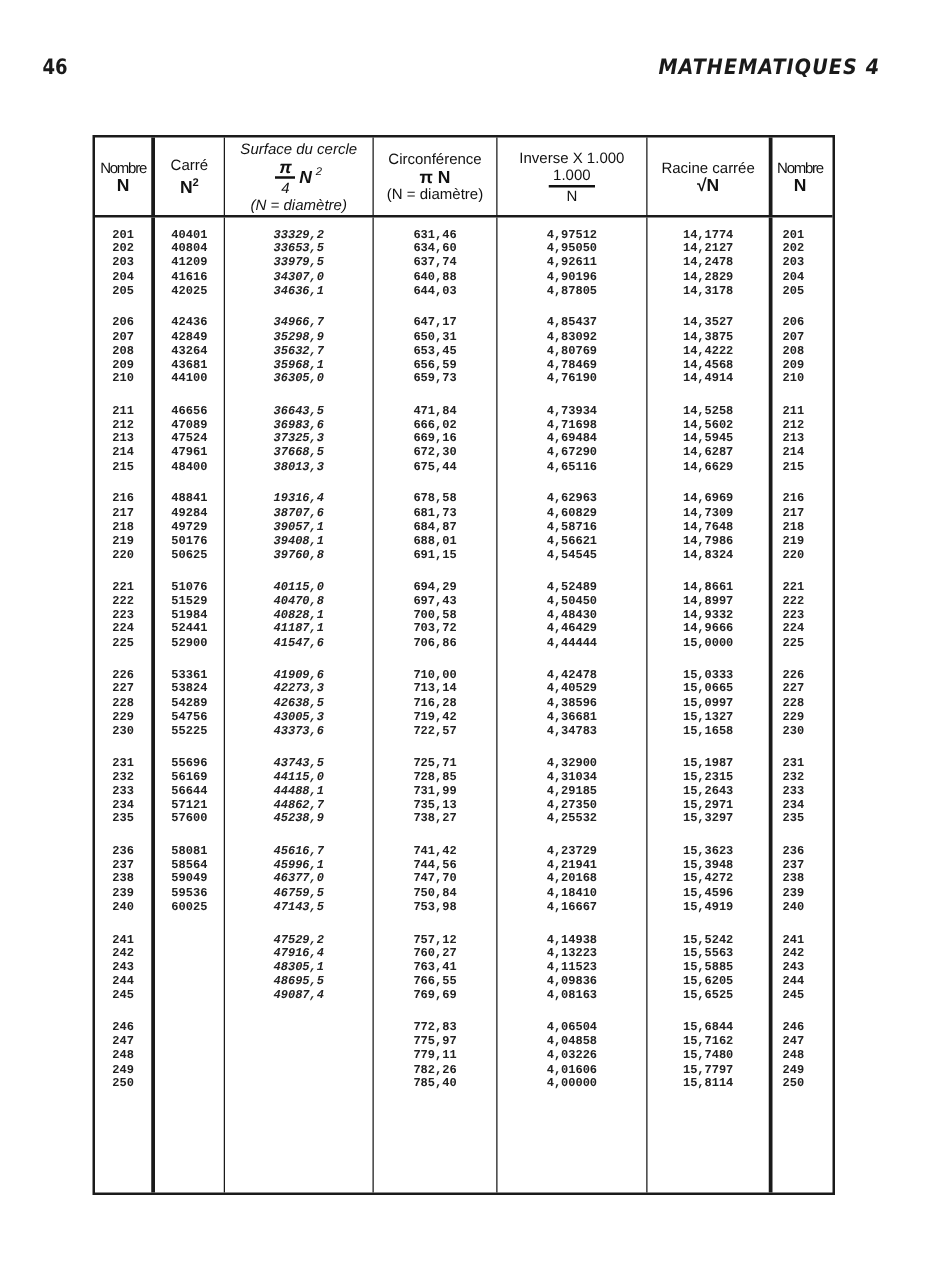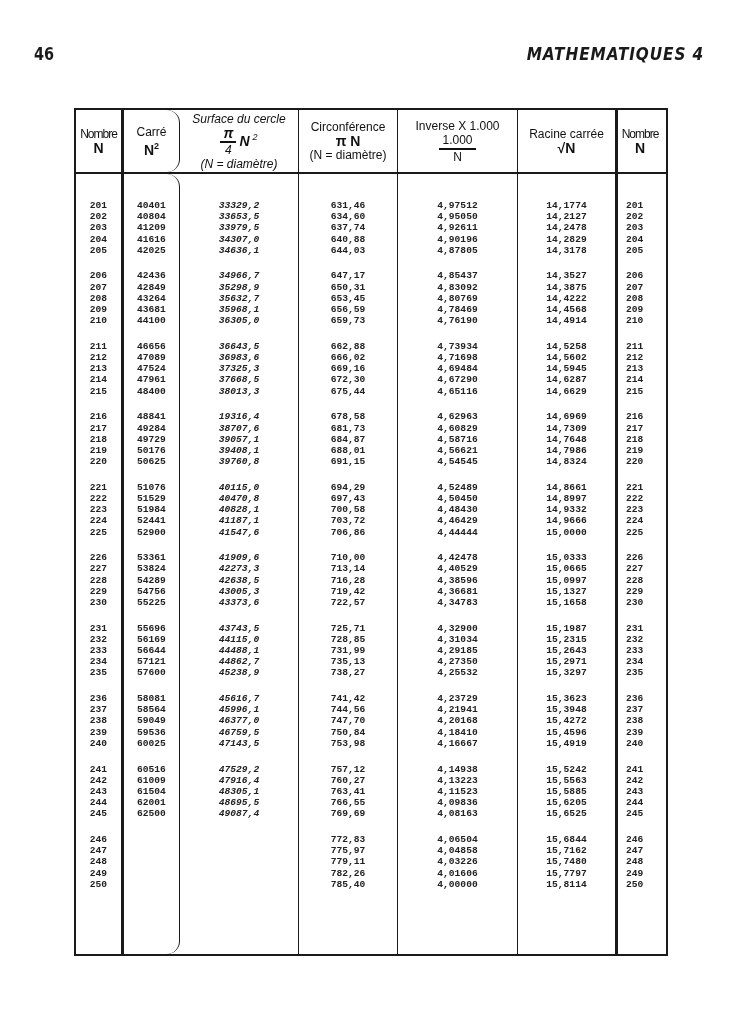--- a/index.html
+++ b/index.html
@@ -10,23 +10,23 @@
   .head { display: flex; height: 64px; border-bottom: 2px solid #1a1a1a; box-sizing: border-box; }
   .body { display: flex; height: 780px; }
   .col { box-sizing: border-box; border-right: 1px solid #1a1a1a; }
   .col.thick { border-right: 3px solid #1a1a1a; }
   .col.last { border-right: none; }
   .hcell { display: flex; flex-direction: column; align-items: center; justify-content: center; text-align: center; font-family: "Liberation Sans", sans-serif; font-size: 12px; line-height: 14px; color: #111; height: 100%; }
   .hcell .big { font-size: 14px; font-weight: bold; }
   .hcell .frac { display: flex; flex-direction: column; align-items: center; }
   .hcell .frac .num { border-bottom: 2px solid #111; padding: 0 3px 1px 3px; }
   .hcell .sup { font-size: 9px; vertical-align: super; }
-  .w1 { width: 48px; } .w2 { width: 56px; border-radius: 13px; } .w3 { width: 119px; font-style: italic; } .w4 { width: 99px; }
+  .w1 { width: 48px; } .w2 { width: 56px; } .w3 { width: 119px; font-style: italic; } .w4 { width: 99px; }
   .w5 { width: 120px; } .w6 { width: 100px; } .w7 { width: 44px; }
-  .dcol { padding-top: 26px; font-family: "Liberation Mono", monospace; font-size: 9.6px; font-weight: bold; line-height: 11.2px; color: #222; text-align: center; }
+  .dcol { padding-top: 8px; font-family: "Liberation Mono", monospace; font-size: 9.6px; font-weight: bold; line-height: 11.2px; color: #222; text-align: center; }
   .grp { margin-bottom: 14.5px; }
   .grp div { height: 11.2px; white-space: pre; }
   .left-align { text-align: left; padding-left: 8px; }
 </style>
 </head>
 <body>
 
 <div class="page-num">46</div>
 <div class="running-title">MATHEMATIQUES 4</div>
 
@@ -211,27 +211,20 @@
           <div>57121</div>
           <div>57600</div>
         </div>
         <div class="grp">
           <div>58081</div>
           <div>58564</div>
           <div>59049</div>
           <div>59536</div>
           <div>60025</div>
         </div>
-        <div class="grp">
-          <div>60516</div>
-          <div>61009</div>
-          <div>61504</div>
-          <div>62001</div>
-          <div>62500</div>
-        </div>
       </div>
     <div class="col w3 dcol">
         <div class="grp">
           <div>33329,2</div>
           <div>33653,5</div>
           <div>33979,5</div>
           <div>34307,0</div>
           <div>34636,1</div>
         </div>
         <div class="grp">
@@ -300,21 +293,21 @@
           <div>644,03</div>
         </div>
         <div class="grp">
           <div>647,17</div>
           <div>650,31</div>
           <div>653,45</div>
           <div>656,59</div>
           <div>659,73</div>
         </div>
         <div class="grp">
-          <div>662,88</div>
+          <div>471,84</div>
           <div>666,02</div>
           <div>669,16</div>
           <div>672,30</div>
           <div>675,44</div>
         </div>
         <div class="grp">
           <div>678,58</div>
           <div>681,73</div>
           <div>684,87</div>
           <div>688,01</div>

